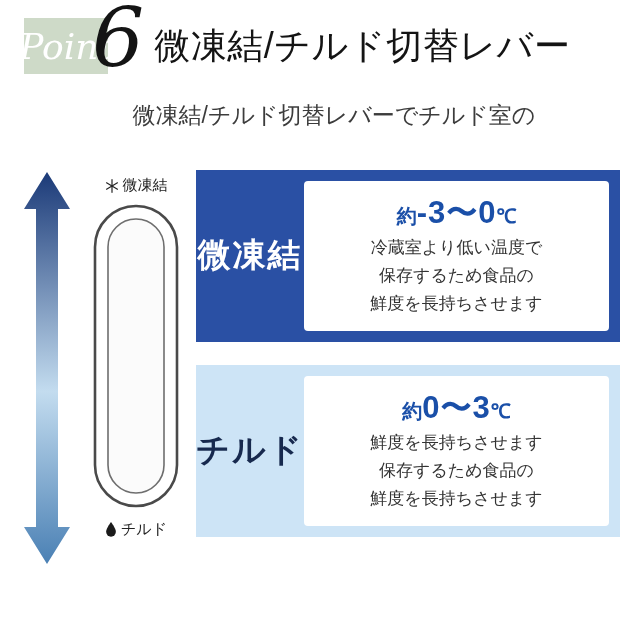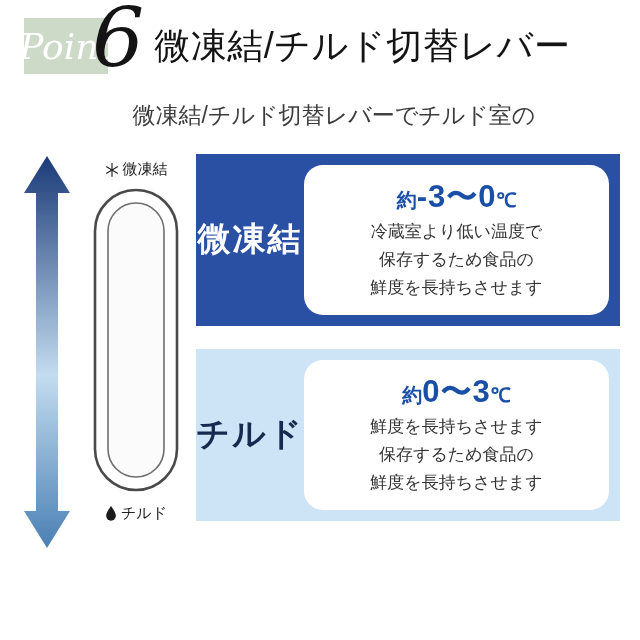--- a/index.html
+++ b/index.html
@@ -59,21 +59,21 @@
     text-align: center;
     font-size: 23px;
     color: #3c3c3c;
     line-height: 1.55;
     margin-left: 28px;
   }
 
   
   .main {
     display: flex;
-    margin-top: 20px;
+    margin-top: 36px;
     padding-left: 24px;
   }
   .arrow-col {
     width: 52px;
     flex: 0 0 auto;
     padding-top: 2px;
   }
   .lever-col {
     width: 120px;
     flex: 0 0 auto;
@@ -114,21 +114,21 @@
     font-size: 33px;
     letter-spacing: 2px;
   }
   .panel-dark .panel-name { color: #ffffff; }
   .panel-light .panel-name { color: #17294e; }
   .infobox {
     flex: 1 1 auto;
     height: 150px;
     margin-right: 11px;
     background: #ffffff;
-    border-radius: 19px;
+    border-radius: 4px;
     display: flex;
     flex-direction: column;
     justify-content: center;
     text-align: center;
     padding: 4px 6px;
   }
   .temp {
     color: #1a4fa8;
     font-weight: 700;
     margin-bottom: 3px;

